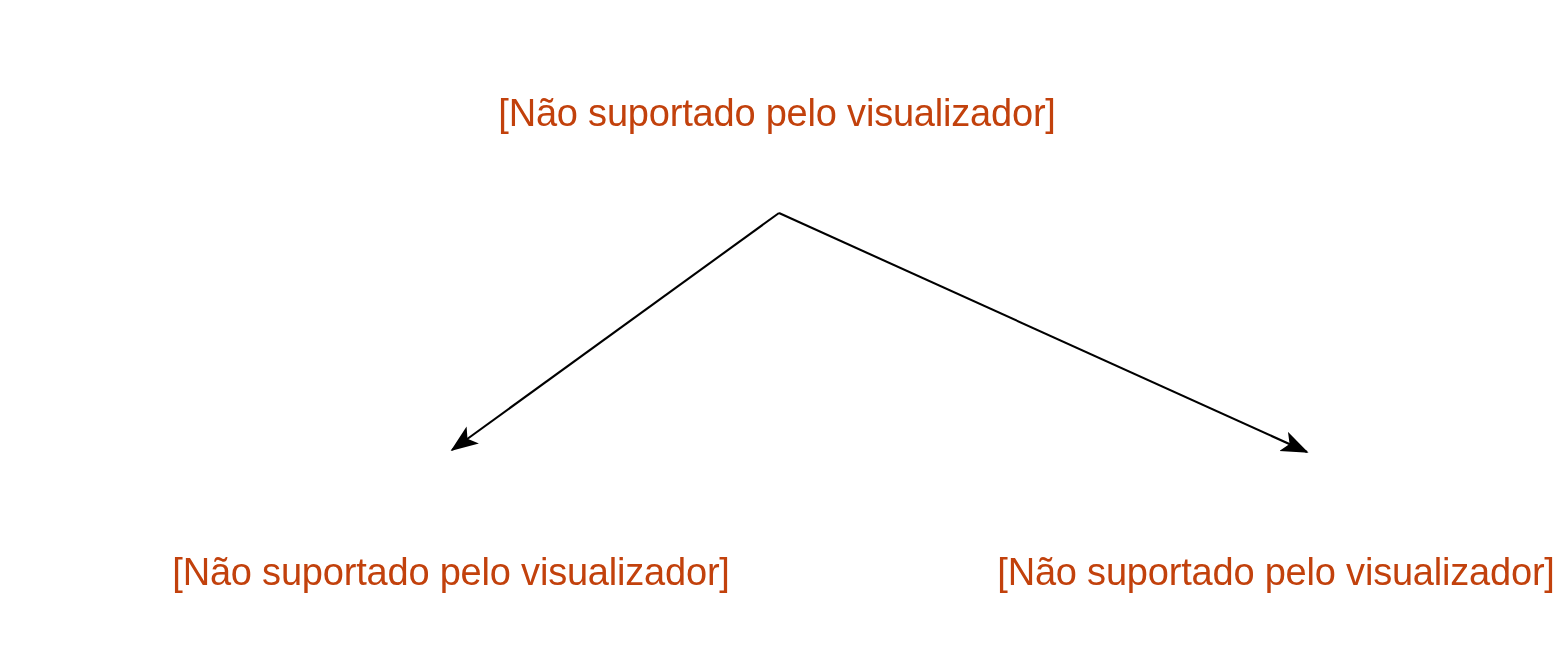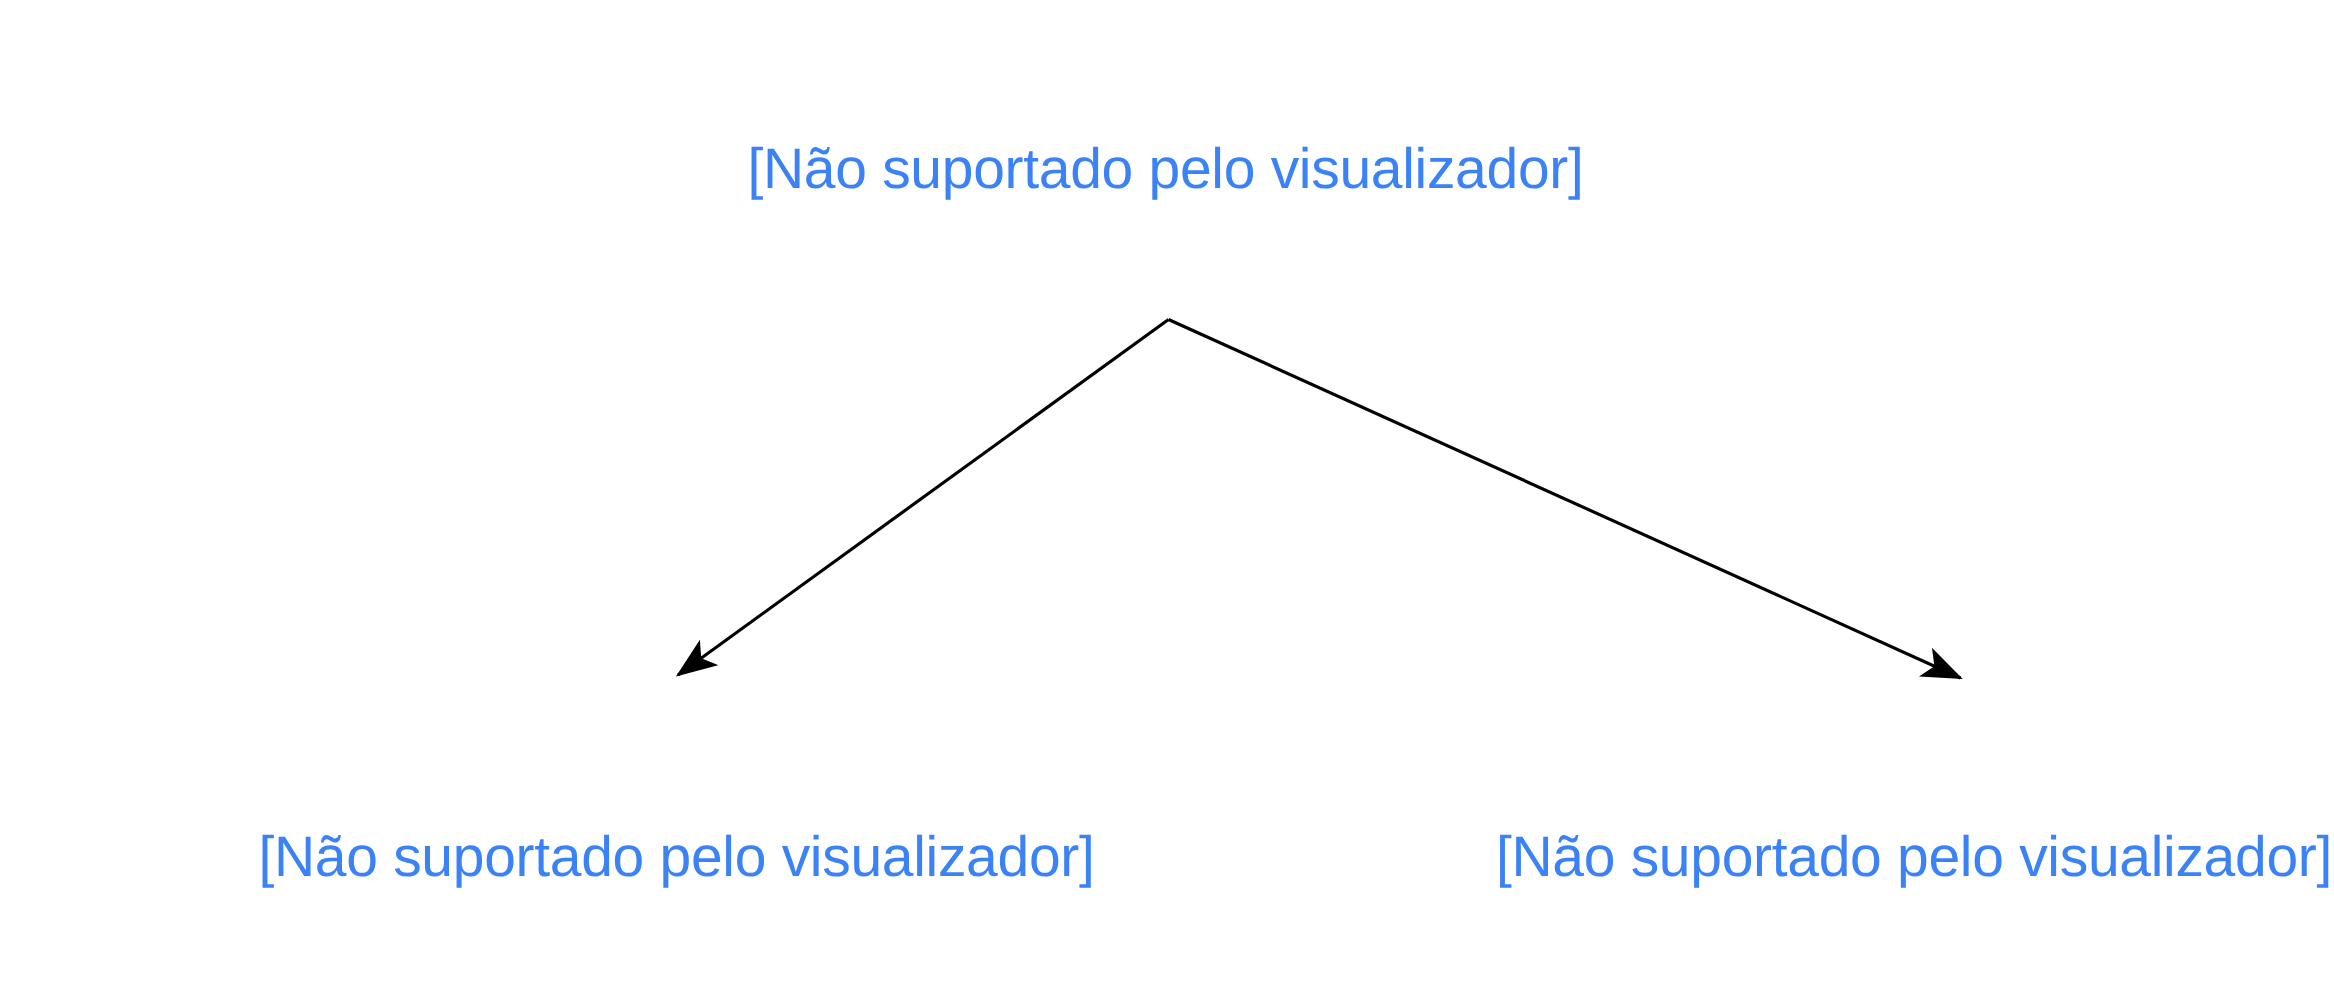--- a/index.html
+++ b/index.html
@@ -23,21 +23,21 @@
     top: 0;
     width: 1556px;
     height: 672px;
   }
   .node-label {
     position: absolute;
     font-family: "Liberation Sans", "DejaVu Sans", sans-serif;
     font-size: 38px;
     font-weight: 400;
     line-height: 1.15;
-    color: #3b82f6;
+    color: #c2410c;
     white-space: nowrap;
     letter-spacing: -0.2px;
     transform: translateX(-50%);
     text-align: left;
   }
   #label-root {
     left: 777px;
     top: 92px;
   }
   #label-child-left {

